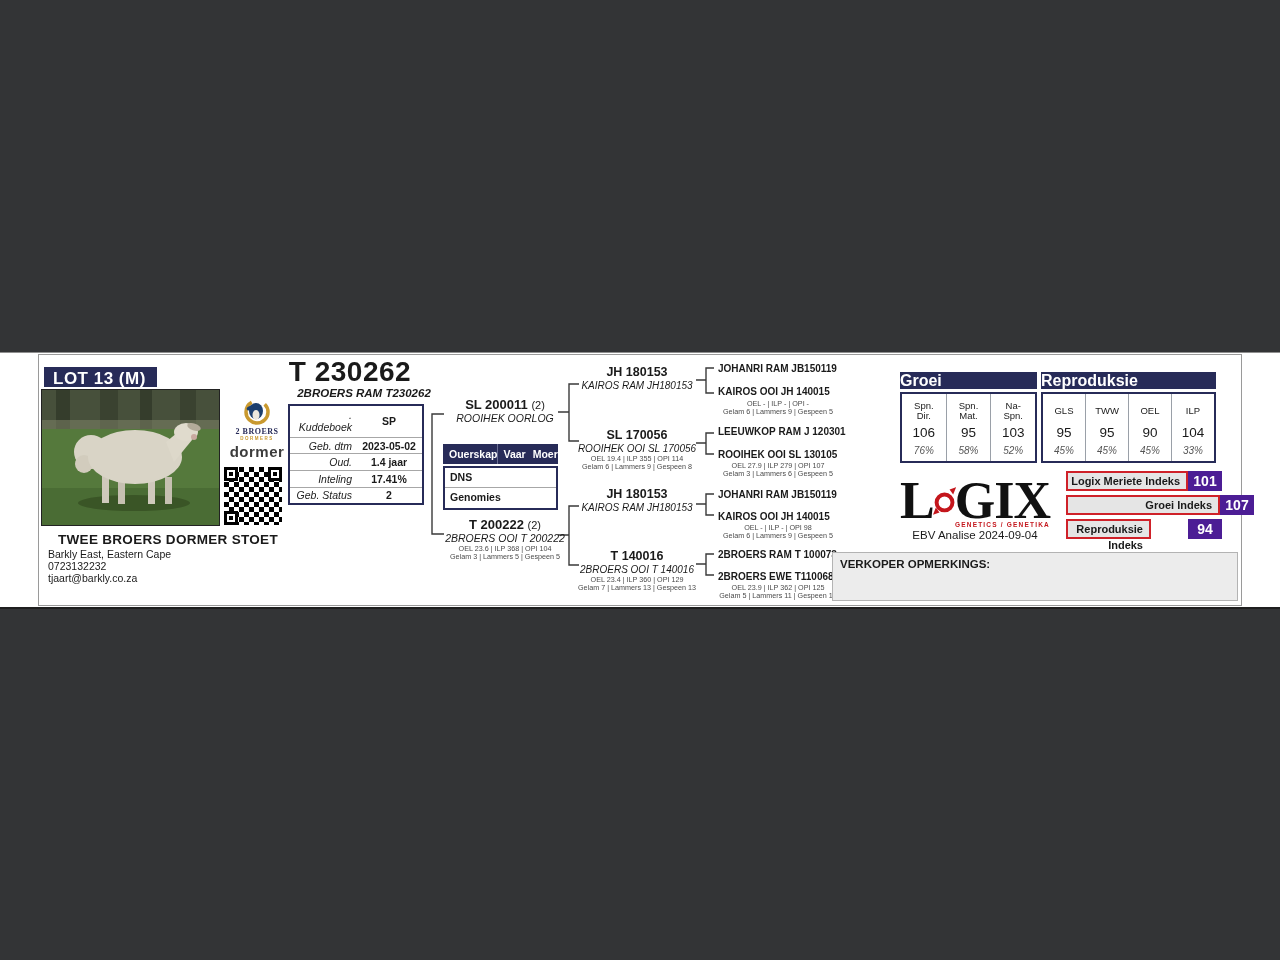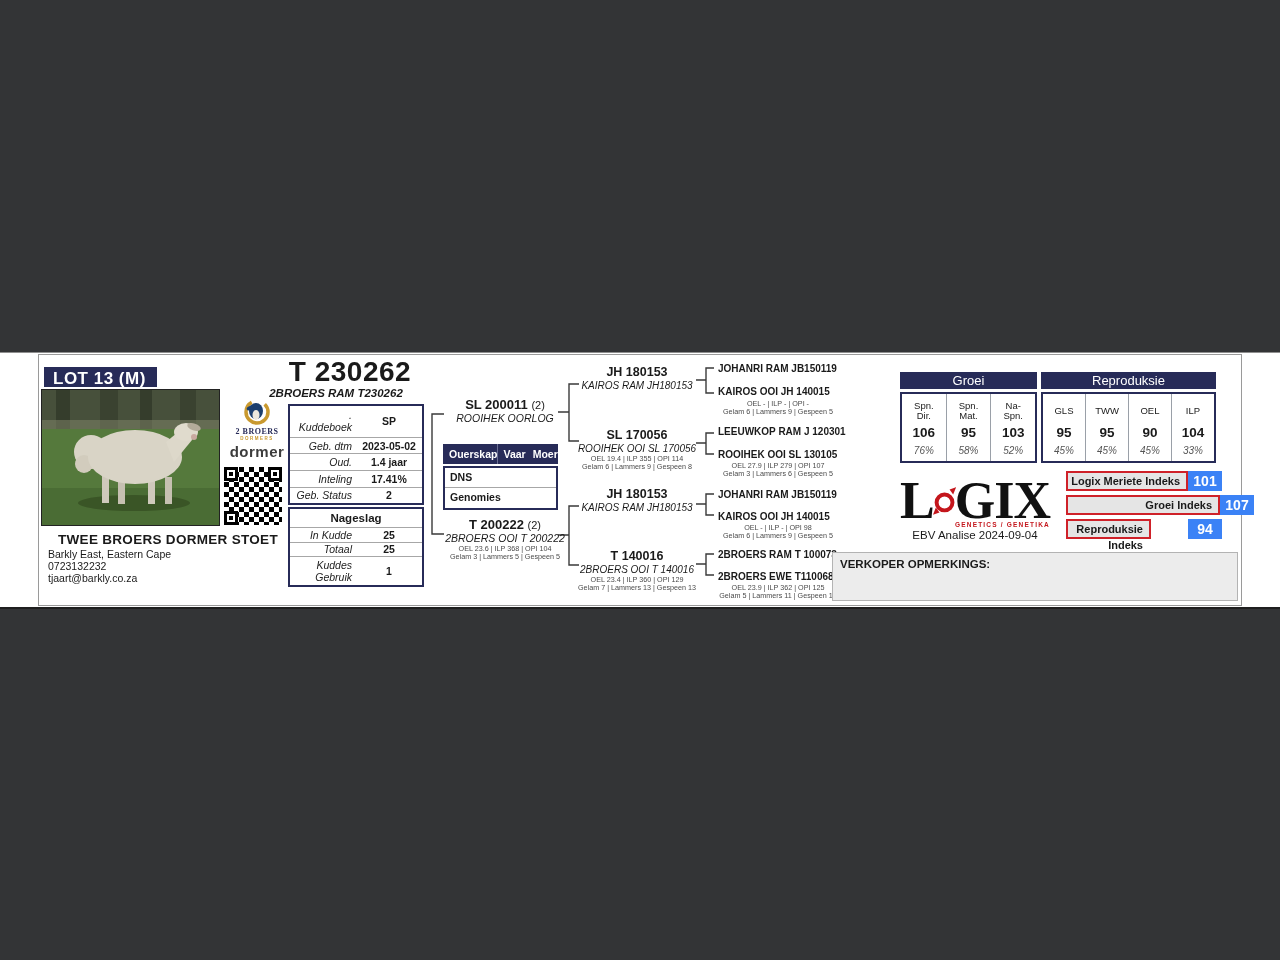--- a/index.html
+++ b/index.html
@@ -25,37 +25,37 @@
   .nag-head{font-weight:bold;font-size:11.5px;text-align:center;border-bottom:1px solid #a7a7a7;line-height:18px;}
   .ouer-head{display:flex;font-size:10.5px;font-weight:bold;color:#fff;line-height:20px;}
   .ouer-body{border:2px solid #272b58;background:#fff;}
   .ouer-row{font-size:10.5px;font-weight:bold;line-height:19px;padding-left:5px;border-top:1px solid #a7a7a7;}
   .ouer-row:first-child{border-top:none;}
   .ped-id{font-weight:bold;font-size:13px;text-align:center;white-space:nowrap;}
   .ped-id small{font-weight:normal;font-size:11px;}
   .ped-name{font-style:italic;font-size:10.5px;text-align:center;white-space:nowrap;}
   .ped-stats{font-size:7.2px;color:#4a4a4a;text-align:center;white-space:nowrap;line-height:8.5px;}
   .ggp-name{font-weight:bold;font-size:10px;white-space:nowrap;}
-  .ebv-head{font-weight:normal;font-size:13px;text-align:center;line-height:17px;}
+  .ebv-head{font-weight:bold;font-size:16px;line-height:17px;}
   .ebv-body{display:flex;border:2px solid #272b58;background:#fff;}
   .ebv-cell{flex:1;border-left:1px solid #9aa0a8;display:flex;flex-direction:column;align-items:center;}
   .ebv-cell:first-child{border-left:none;}
   .ebv-lab{font-size:9.5px;line-height:10.5px;height:24px;padding-top:5px;text-align:center;display:flex;flex-direction:column;justify-content:center;}
-  .ebv-val{font-size:13.5px;font-weight:bold;line-height:20px;}
+  .ebv-val{font-size:13.5px;font-weight:normal;line-height:20px;}
   .ebv-pct{font-size:10px;font-style:italic;color:#555;line-height:15px;}
   .logix{display:flex;align-items:flex-end;font-family:"Liberation Serif",serif;font-weight:bold;color:#111;}
   .logix-l{font-size:52px;line-height:42px;}
   .logix-gix{font-size:52px;line-height:42px;letter-spacing:-1px;}
   .logix-sub{position:absolute;right:0;bottom:-6px;font-size:6.5px;color:#c4161c;
              font-family:"Liberation Sans",sans-serif;font-weight:bold;letter-spacing:1.2px;}
   .ebv-analise{font-size:11.5px;text-align:center;}
   .idx-row{display:flex;height:20px;}
   .idx-label{flex:1;border:2px solid #cf2129;background:#e5e5e5;font-size:11px;font-weight:bold;
              text-align:right;line-height:16px;padding-right:6px;}
-  .idx-val{width:34px;background:#3b82f6;color:#fff;font-size:14px;font-weight:bold;
+  .idx-val{width:34px;background:#4c1d95;color:#fff;font-size:14px;font-weight:bold;
            text-align:center;line-height:20px;}
   .verkoper{background:#ececec;border:1px solid #b3b3b3;font-size:11.5px;font-weight:bold;
             padding:5px 7px;box-sizing:border-box;}
   .tb-label{font-size:8px;font-weight:bold;color:#272b58;text-align:center;letter-spacing:.5px;
             font-family:"Liberation Serif",serif;}
   .tb-sub{font-size:4.5px;font-weight:bold;color:#c9992f;text-align:center;letter-spacing:1.5px;}
   .dormer{font-size:15px;font-weight:bold;color:#3c3c3c;text-align:center;letter-spacing:.5px;}
   .qr{background-image:
         linear-gradient(45deg,#000 25%,transparent 25%,transparent 75%,#000 75%),
         linear-gradient(45deg,#000 25%,#fff 25%,#fff 75%,#000 75%);
@@ -113,21 +113,21 @@
     <div class="abs tb-label" style="left:228px;top:74px;width:58px;">2 BROERS</div>
     <div class="abs tb-sub" style="left:228px;top:83px;width:58px;">DORMERS</div>
     <div class="abs dormer" style="left:226px;top:90px;width:62px;">dormer</div>
     <div class="abs qr" style="left:224px;top:114px;width:58px;height:58px;">
       <div class="finder" style="left:0;top:0;"></div>
       <div class="finder" style="right:0;top:0;"></div>
       <div class="finder" style="left:0;bottom:0;"></div>
     </div>
 
     <div class="abs title" style="left:250px;top:3px;width:200px;">T 230262</div>
-    <div class="abs subtitle" style="left:236px;top:34px;width:200px;">2BROERS RAM T230262</div>
+    <div class="abs subtitle" style="left:264px;top:34px;width:200px;">2BROERS RAM T230262</div>
 
     <div class="abs kvbox" style="left:288px;top:51px;width:132px;height:97px;">
       <table class="kv">
         <tbody>
             <tr>
           <td class="lab">. Kuddeboek</td>
           <td class="val">SP</td>
             </tr>
         <tr>
           <td class="lab">Geb. dtm</td>
@@ -142,39 +142,20 @@
           <td class="val">17.41%</td>
             </tr>
         <tr>
           <td class="lab">Geb. Status</td>
           <td class="val">2</td>
             </tr>
       </tbody>
         </table>
     </div>
 
-    <div class="abs kvbox" style="left:288px;top:154px;width:132px;height:76px;">
-      <div class="nag-head">Nageslag</div>
-      <table class="kv" style="height:56px;">
-        <tbody>
-            <tr>
-          <td class="lab" style="border-top:none;">In Kudde</td>
-          <td class="val" style="border-top:none;">25</td>
-            </tr>
-        <tr>
-          <td class="lab">Totaal</td>
-          <td class="val">25</td>
-            </tr>
-        <tr>
-          <td class="lab">Kuddes Gebruik</td>
-          <td class="val">1</td>
-            </tr>
-      </tbody>
-        </table>
-    </div>
 
     <div class="abs navy ouer-head" style="left:443px;top:91px;width:115px;height:20px;">
       <span style="padding-left:6px;flex:1;border-right:1px solid #6a6e93;">Ouerskap</span>
       <span style="padding:0 5px;">Vaar</span>
       <span style="padding:0 6px 0 2px;">Moer</span>
     </div>
     <div class="abs ouer-body" style="left:443px;top:113px;width:111px;height:40px;">
       <div class="ouer-row">DNS</div>
       <div class="ouer-row">Genomies</div>
     </div>

